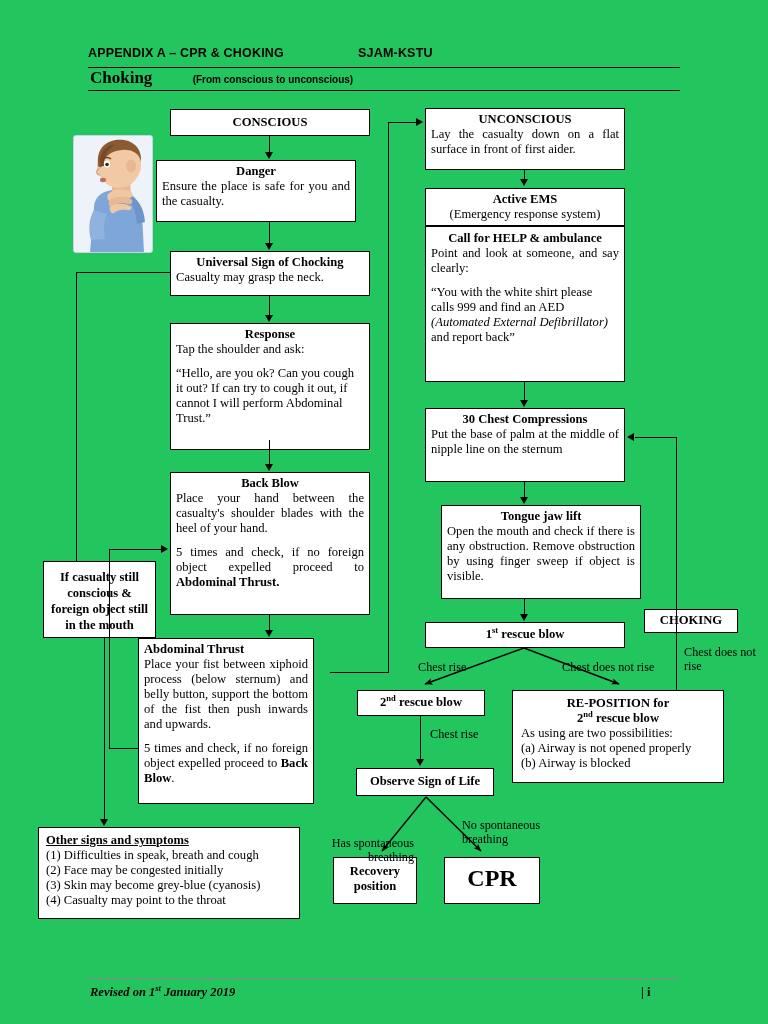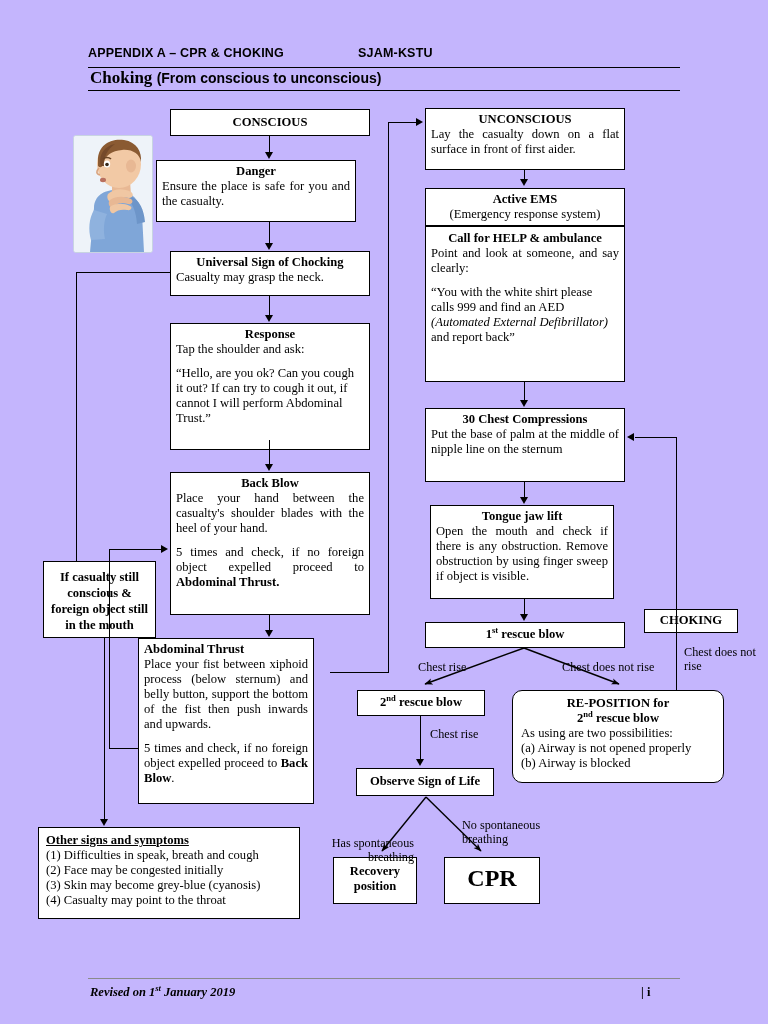--- a/index.html
+++ b/index.html
@@ -9,21 +9,21 @@
     background: #ffffff;
   }
   body {
     font-family: "Liberation Serif", serif;
     color: #000000;
   }
   #page {
     position: relative;
     width: 768px;
     height: 1024px;
-    background: #c4b5fd;
+    background: #22c55e;
     overflow: hidden;
   }
 
   
   .hdr-line {
     position: absolute;
     left: 88px;
     width: 592px;
     border-top: 1px solid #000;
   }
@@ -50,23 +50,24 @@
   }
   #doc-title {
     position: absolute;
     left: 90px;
     top: 68px;
     font-family: "Liberation Serif", serif;
     font-weight: bold;
     font-size: 17px;
   }
   #doc-subtitle {
-    font-size: 14px;
+    font-size: 10px;
     font-weight: bold;
     font-family: "Liberation Sans", sans-serif;
+    margin-left: 36px;
   }
 
   
   #foot-rule {
     position: absolute;
     left: 88px;
     top: 978px;
     width: 592px;
     border-top: 1px solid #8a8a8a;
   }
@@ -287,34 +288,34 @@
     <span class="b">“You with the white shirt please</span>
     <span class="b">calls 999 and find an AED</span>
     <span class="b"><i>(Automated External Defibrillator)</i><span> and report back”</span></span>
   </div>
 
   <div class="box" style="left:425px; top:408px; width:200px; height:74px;">
     <span class="t">30 Chest Compressions</span>
     <span class="b just">Put the base of palm at the middle of nipple line on the sternum</span>
   </div>
 
-  <div class="box" style="left:430px; top:505px; width:184px; height:94px;">
+  <div class="box" style="left:441px; top:505px; width:200px; height:94px;">
     <span class="t">Tongue jaw lift</span>
     <span class="b just">Open the mouth and check if there is any obstruction. Remove obstruction by using finger sweep if object is visible.</span>
   </div>
 
   <div class="box ctr" style="left:425px; top:622px; width:200px; height:26px; padding-top:4px;">
     <span class="t">1<sup>st</sup> rescue blow</span>
   </div>
 
   <div class="box ctr" style="left:357px; top:690px; width:128px; height:26px; padding-top:4px;">
     <span class="t">2<sup>nd</sup> rescue blow</span>
   </div>
 
-  <div class="box" style="left:512px; top:690px; width:212px; height:93px; padding:5px 8px;border-radius:10px;">
+  <div class="box" style="left:512px; top:690px; width:212px; height:93px; padding:5px 8px;">
     <span class="t">RE-POSITION for</span>
     <span class="t">2<sup>nd</sup> rescue blow</span>
     <span class="b">As using are two possibilities:</span>
     <span class="b">(a) Airway is not opened properly</span>
     <span class="b">(b) Airway is blocked</span>
   </div>
 
   <div class="box ctr" style="left:644px; top:609px; width:94px; height:24px; padding-top:3px;">
     <span class="t">CHOKING</span>
   </div>

